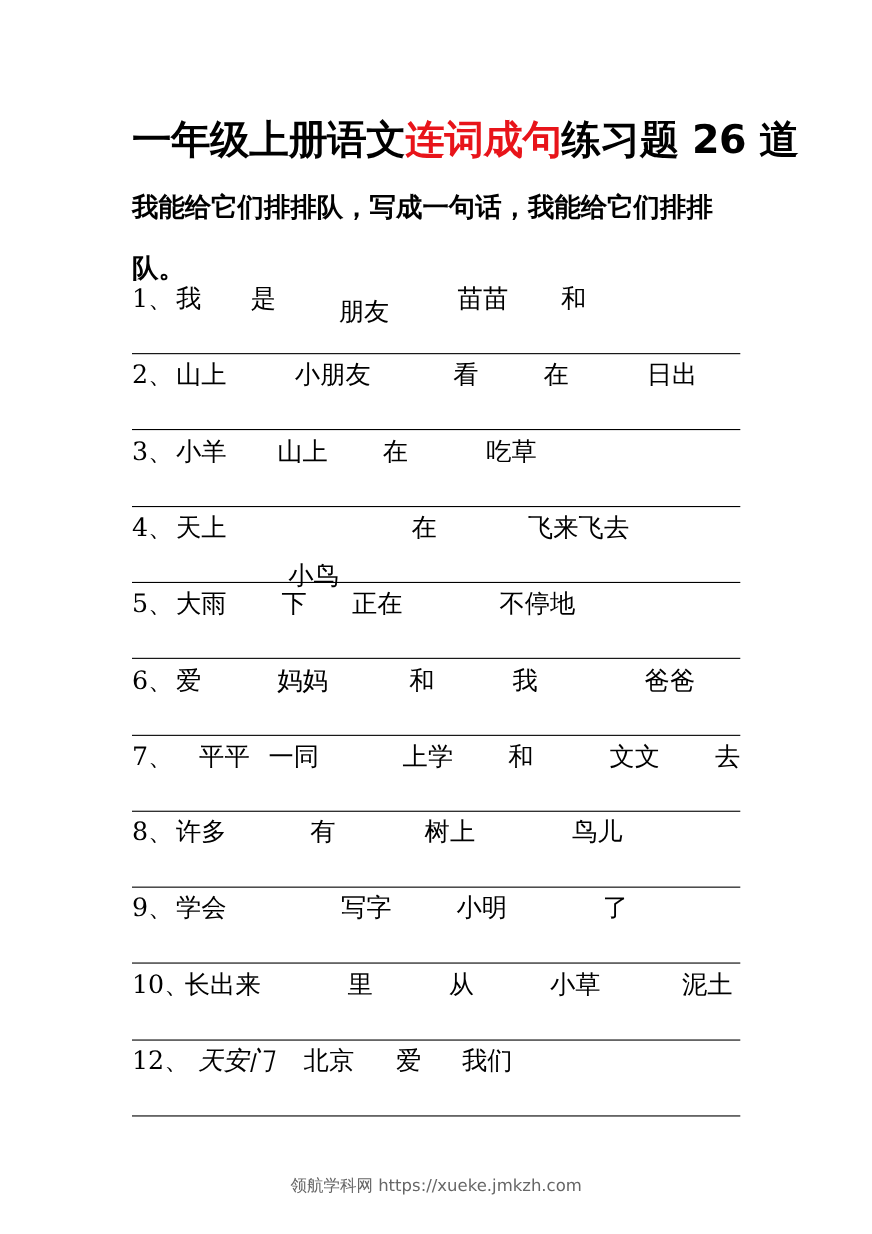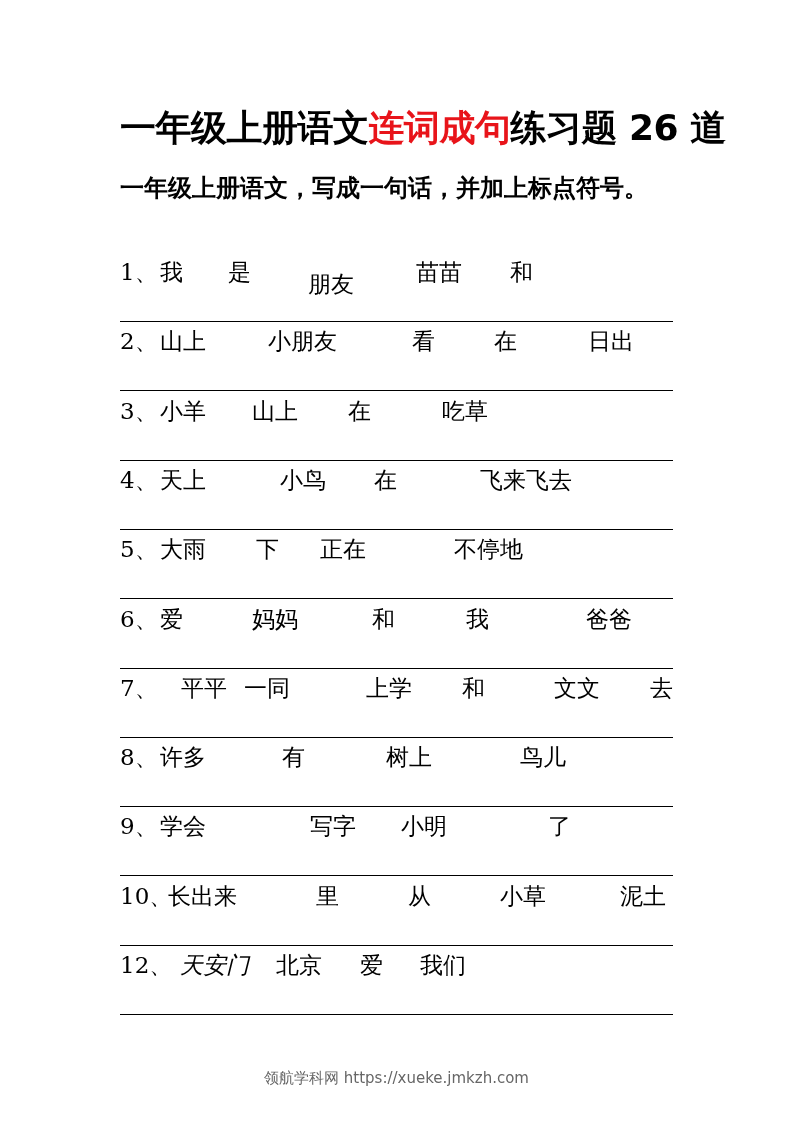--- a/index.html
+++ b/index.html
@@ -82,21 +82,21 @@
       color: #666;
     }
   </style>
 </head>
 <body>
 
 <div class="title">
   <span>一年级上册语文</span><span class="hl">连词成句</span><span>练习题 26 道</span>
 </div>
 
-<div class="instruction">一年级上册语文，写成一句话，并加上标点符号。</div>
+<div class="instruction">我能给它们排排队，写成一句话，我能给它们排排队。</div>
 
 <div id="items">
     <div class="item" style="top: 254px;">
       <div class="words">
         <span class="num">1、</span>
         <span class="word" style="left: 40px;">我</span>
         <span class="word" style="left: 108px;">是</span>
         <span class="word" style="left: 188px; margin-top: 12px;">朋友</span>
         <span class="word" style="left: 296px;">苗苗</span>
         <span class="word" style="left: 390px;">和</span>
@@ -121,21 +121,21 @@
         <span class="word" style="left: 132px;">山上</span>
         <span class="word" style="left: 228px;">在</span>
         <span class="word" style="left: 322px;">吃草</span>
       </div>
       <div class="answer-line"></div>
     </div>
     <div class="item" style="top: 461.9px;">
       <div class="words">
         <span class="num">4、</span>
         <span class="word" style="left: 40px;">天上</span>
-        <span class="word" style="left: 160px;">小鸟</span>
+        <span class="word" style="left: 142px; margin-top: 44px;">小鸟</span>
         <span class="word" style="left: 254px;">在</span>
         <span class="word" style="left: 360px;">飞来飞去</span>
       </div>
       <div class="answer-line"></div>
     </div>
     <div class="item" style="top: 531.2px;">
       <div class="words">
         <span class="num">5、</span>
         <span class="word" style="left: 40px;">大雨</span>
         <span class="word" style="left: 136px;">下</span>
@@ -175,21 +175,21 @@
         <span class="word" style="left: 266px;">树上</span>
         <span class="word" style="left: 400px;">鸟儿</span>
       </div>
       <div class="answer-line"></div>
     </div>
     <div class="item" style="top: 808.4px;">
       <div class="words">
         <span class="num">9、</span>
         <span class="word" style="left: 40px;">学会</span>
         <span class="word" style="left: 190px;">写字</span>
-        <span class="word" style="left: 281px;">小明</span>
+        <span class="word" style="left: 295px;">小明</span>
         <span class="word" style="left: 428px;">了</span>
       </div>
       <div class="answer-line"></div>
     </div>
     <div class="item" style="top: 877.7px;">
       <div class="words">
         <span class="num">10、</span>
         <span class="word" style="left: 48px;">长出来</span>
         <span class="word" style="left: 196px;">里</span>
         <span class="word" style="left: 288px;">从</span>

